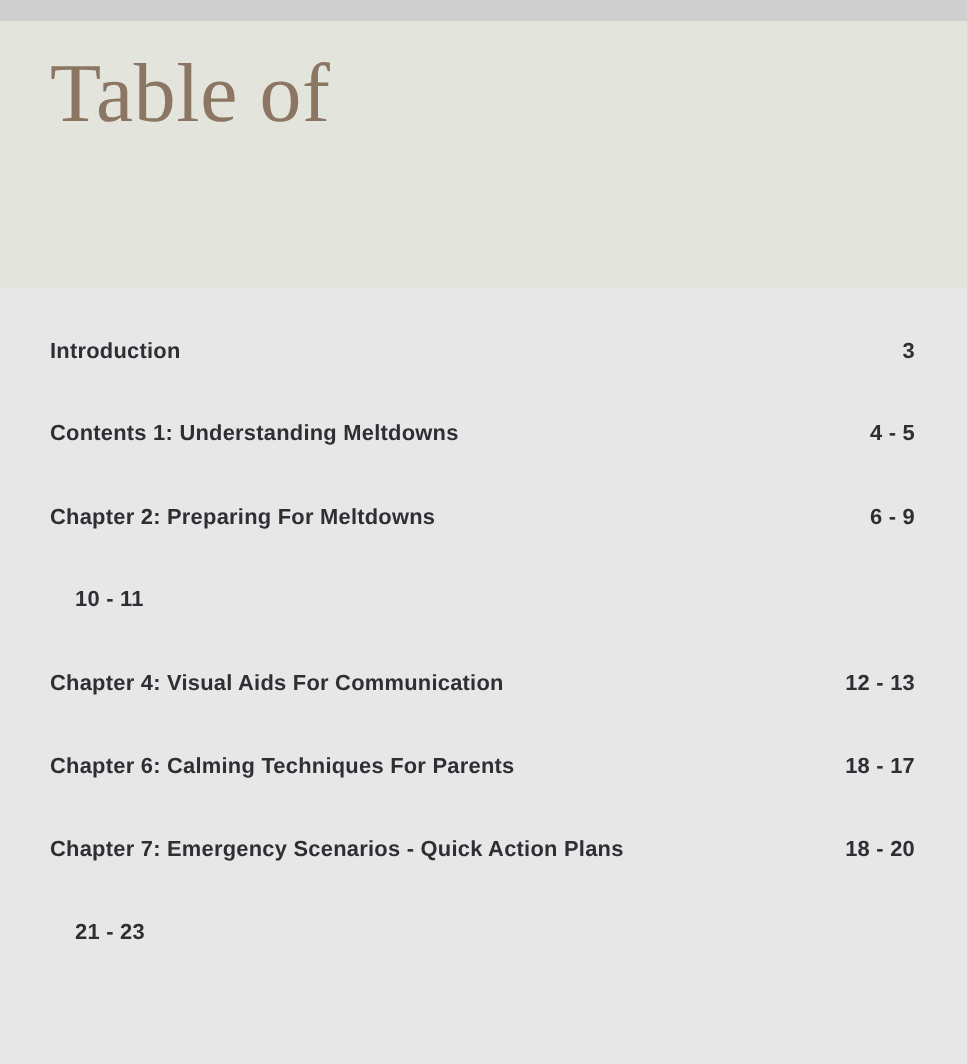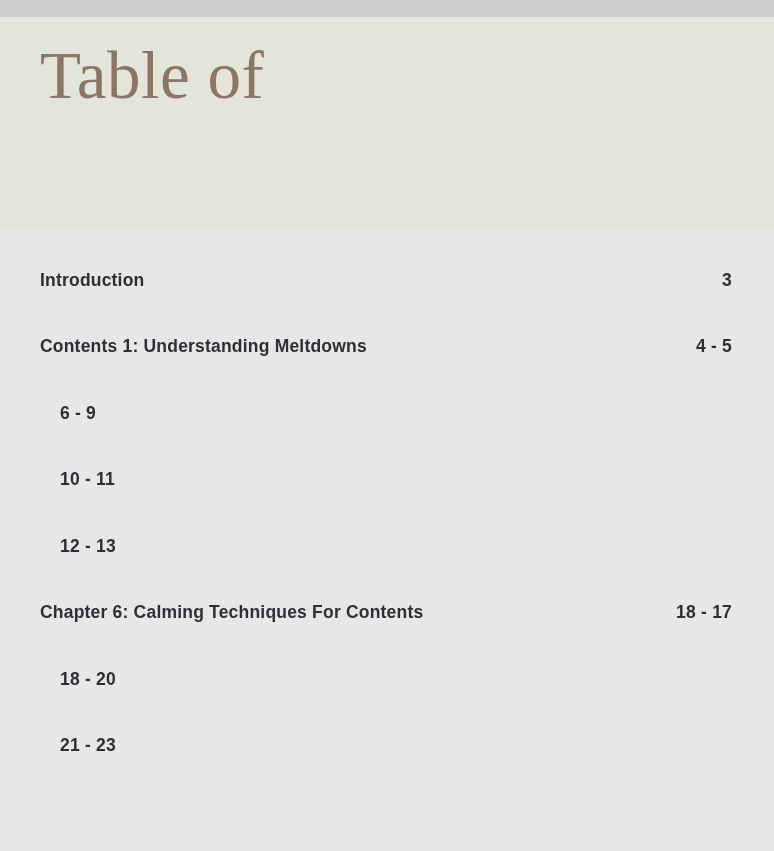--- a/index.html
+++ b/index.html
@@ -65,38 +65,41 @@
       <span class="toc-label">Introduction</span>
       <span class="toc-pages">3</span>
     </div>
 
     <div class="toc-row">
       <span class="toc-label">Contents 1: Understanding Meltdowns</span>
       <span class="toc-pages">4 - 5</span>
     </div>
 
     <div class="toc-row">
+      <span class="toc-label">Chapter 2: Preparing For Meltdowns</span>
       <span class="toc-pages">6 - 9</span>
     </div>
 
     <div class="toc-row">
       <span class="toc-pages">10 - 11</span>
     </div>
 
     <div class="toc-row">
+      <span class="toc-label">Chapter 4: Visual Aids For Communication</span>
       <span class="toc-pages">12 - 13</span>
     </div>
 
 
     <div class="toc-row">
-      <span class="toc-label">Chapter 6: Calming Techniques For Contents</span>
+      <span class="toc-label">Chapter 6: Calming Techniques For Parents</span>
       <span class="toc-pages">18 - 17</span>
     </div>
 
     <div class="toc-row">
+      <span class="toc-label">Chapter 7: Emergency Scenarios - Quick Action Plans</span>
       <span class="toc-pages">18 - 20</span>
     </div>
 
     <div class="toc-row">
       <span class="toc-pages">21 - 23</span>
     </div>
 
   </div>
 </div>
 

